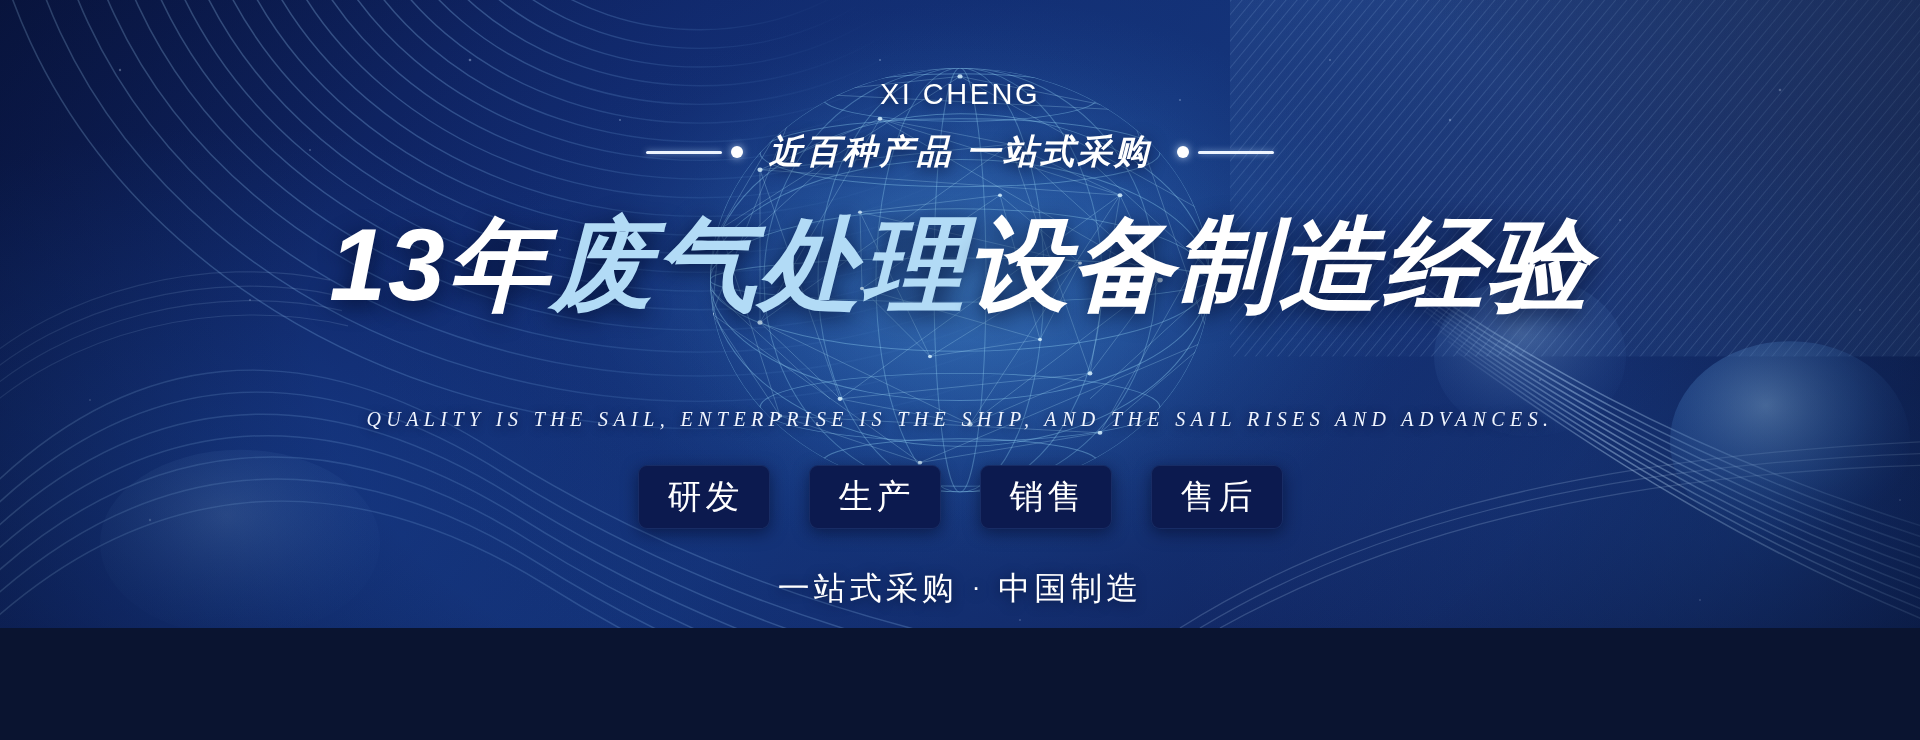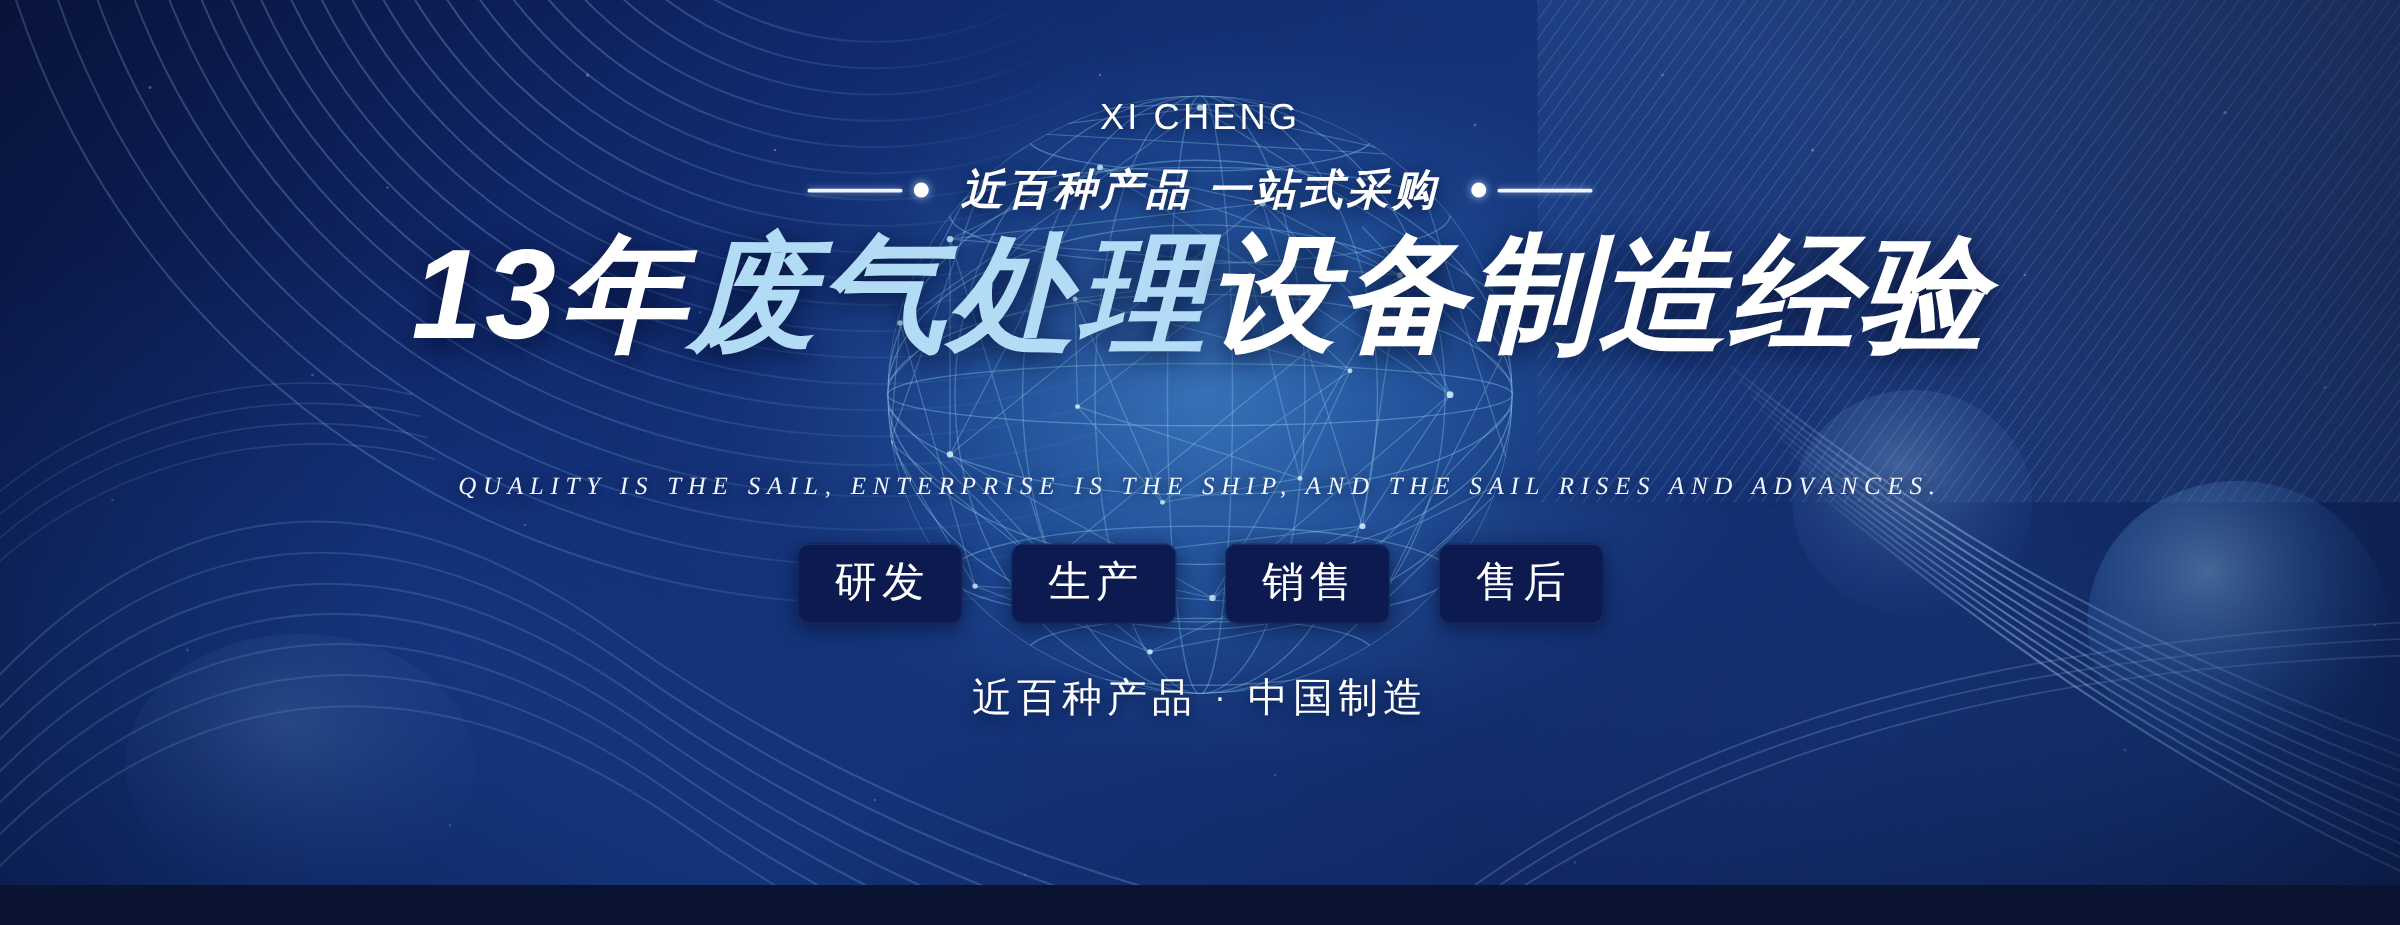--- a/index.html
+++ b/index.html
@@ -1,21 +1,21 @@
 <!DOCTYPE html>
 <html lang="zh"><head>
 <meta charset="utf-8">
 <title>XI CHENG Banner</title>
 <style>
   html,body{margin:0;padding:0;background:#0a1430;}
   *{box-sizing:border-box;}
 
   .banner{
     position:relative;
-    width:1920px;height:708px;
+    width:1920px;height:628px;
     overflow:hidden;
     font-family:"Liberation Sans","DejaVu Sans",sans-serif;
     background:
       radial-gradient(ellipse 900px 640px at 52% 46%, rgba(40,96,176,0.55) 0%, rgba(22,56,128,0.30) 45%, rgba(10,26,74,0) 72%),
       radial-gradient(ellipse 760px 520px at 12% 78%, rgba(26,70,150,0.50) 0%, rgba(12,30,80,0) 70%),
       radial-gradient(ellipse 820px 560px at 92% 84%, rgba(32,82,168,0.45) 0%, rgba(10,26,74,0) 72%),
       linear-gradient(135deg,#0b1a4d 0%,#10276a 28%,#133176 50%,#11255f 74%,#0a1640 100%);
   }
 
   
@@ -60,21 +60,21 @@
     font-size:34px;
     font-weight:700;
     color:#ffffff;
     letter-spacing:3px;
     font-style:italic;
     white-space:nowrap;
     text-shadow:0 3px 16px rgba(5,16,52,.9);
   }
 
   .headline{
-    margin-top:0;
+    margin-top:30px;
     font-size:102px;
     font-weight:700;
     font-style:italic;
     letter-spacing:2px;
     color:#ffffff;
     white-space:nowrap;
     line-height:1.18;
     text-shadow:0 5px 22px rgba(4,14,48,.85);
   }
   .headline .hl-accent{color:#b2dbf6;}
@@ -378,16 +378,16 @@
 
     <div class="tagline-en">QUALITY IS THE SAIL, ENTERPRISE IS THE SHIP, AND THE SAIL RISES AND ADVANCES.</div>
 
     <div class="tags">
       <span class="tag">研发</span>
       <span class="tag">生产</span>
       <span class="tag">销售</span>
       <span class="tag">售后</span>
     </div>
 
-    <div class="footer-line"><span>近百种产品</span><span class="sep">·</span><span>中国制造</span></div>
+    <div class="footer-line"><span>一站式采购</span><span class="sep">·</span><span>中国制造</span></div>
 
   </div>
 </div>
 
 </body></html>

